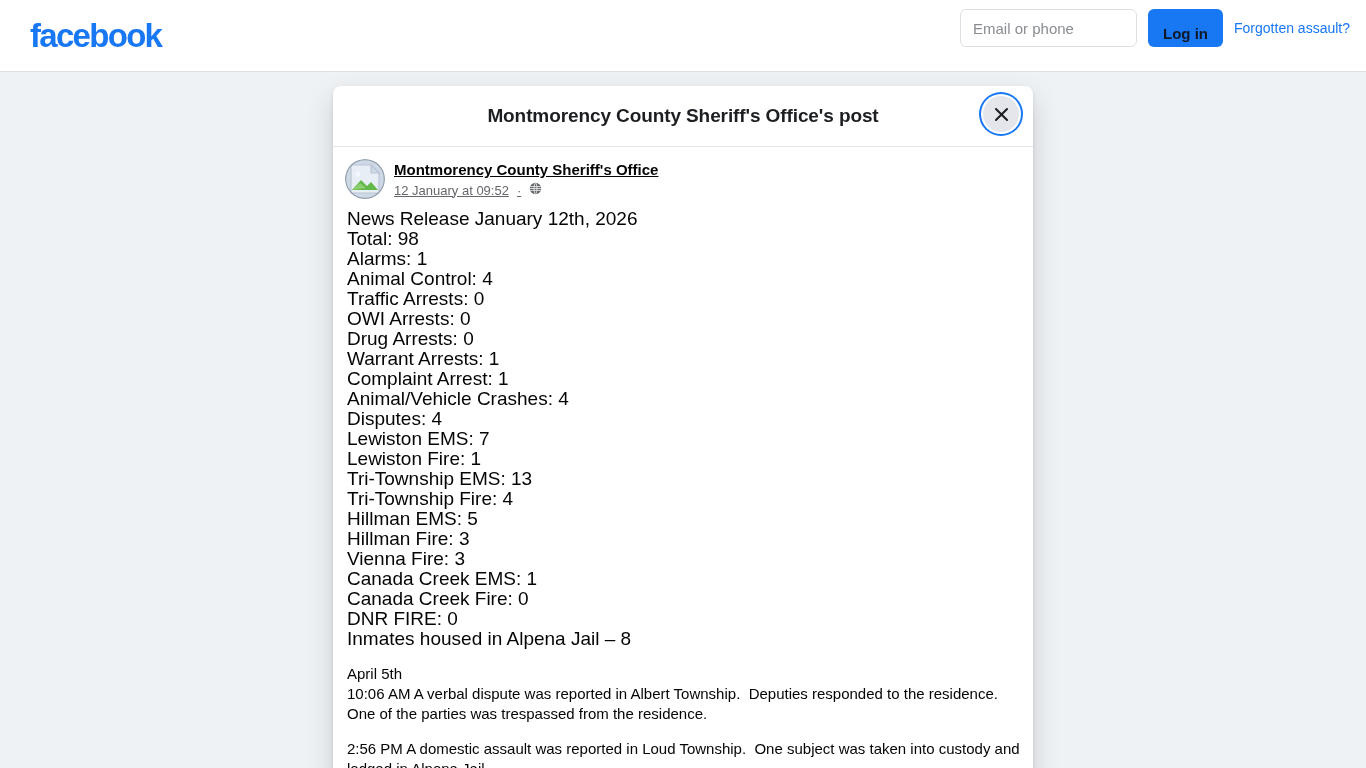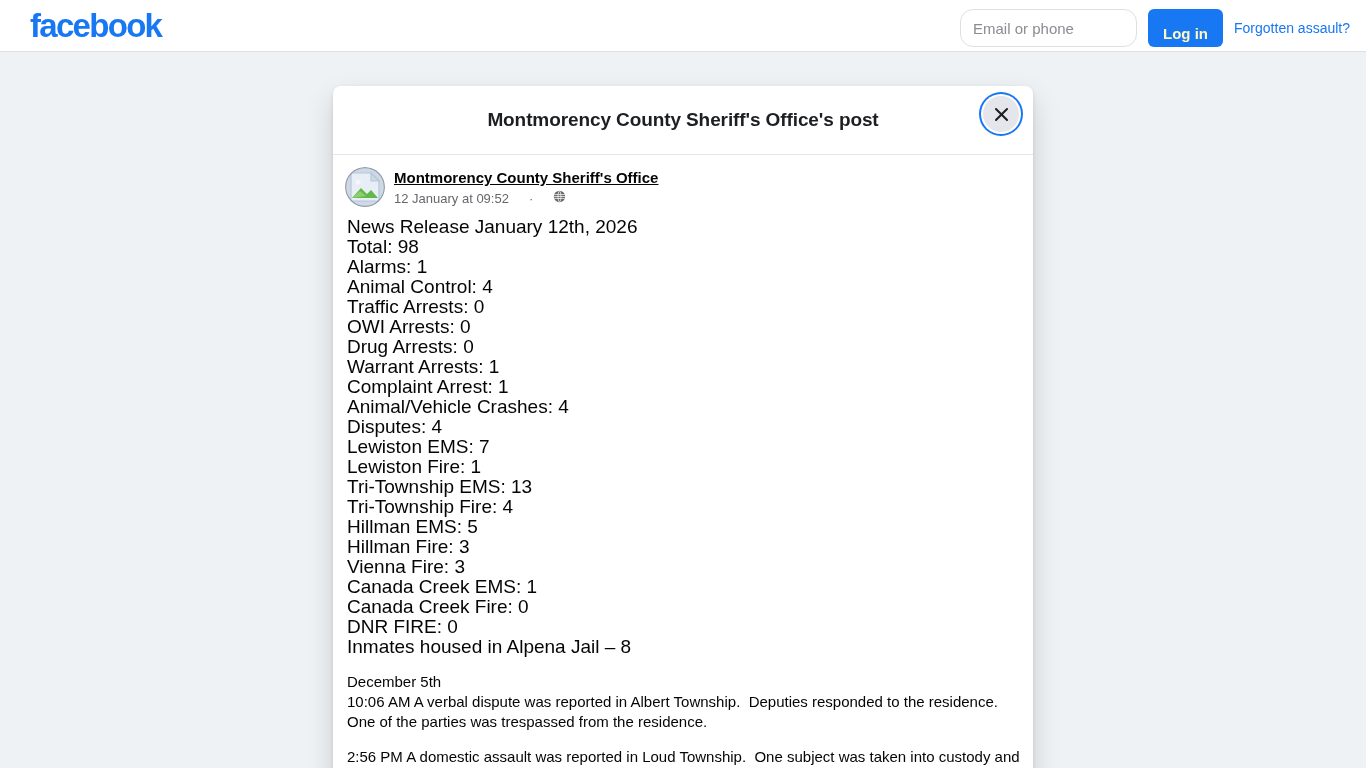--- a/index.html
+++ b/index.html
@@ -10,21 +10,21 @@
     overflow: hidden;
     background: #eff2f5;
     font-family: "Liberation Sans", sans-serif;
   }
 
   
   .topbar {
     position: absolute;
     top: 0; left: 0;
     width: 1366px;
-    height: 52px;
+    height: 72px;
     background: #ffffff;
     border-bottom: 1px solid #dddfe2;
     box-sizing: border-box;
     display: flex;
     align-items: center;
   }
   .fb-logo {
     margin-left: 30px;
     color: #1877f2;
     font-size: 33px;
@@ -40,36 +40,36 @@
     top: 0;
     height: 56px;
     display: flex;
     align-items: center;
     gap: 11px;
   }
   .login-input {
     width: 177px;
     height: 38px;
     border: 1px solid #dddfe2;
-    border-radius: 13px;
+    border-radius: 6px;
     padding: 0 12px;
     box-sizing: border-box;
     font-size: 15px;
     font-family: "Liberation Sans", sans-serif;
     color: #1c1e21;
     background: #fff;
     outline: none;
   }
   .login-input::placeholder { color: #8a8d91; opacity: 1; }
   .login-btn {
     height: 38px;
     min-width: 68px;
     padding: 16px 15px;
     background: #1877f2;
-    color: #fef9c3;
+    color: #0f172a;
     border: 0;
     border-radius: 6px;
     font-size: 15px;
     font-weight: bold;
     font-family: "Liberation Sans", sans-serif;
     cursor: pointer;
   }
   .forgot-link {
     color: #1877f2;
     font-size: 14px;
@@ -86,21 +86,21 @@
     width: 700px;
     height: 720px;
     background: #ffffff;
     border-radius: 8px;
     box-shadow: 0 12px 28px rgba(0,0,0,0.15), 0 2px 4px rgba(0,0,0,0.10);
     overflow: hidden;
     box-sizing: border-box;
   }
   .modal-header {
     position: relative;
-    height: 69px;
+    height: 61px;
     border-bottom: 1px solid #e4e6eb;
     display: flex;
     align-items: center;
     justify-content: center;
     box-sizing: border-box;
   }
   .modal-title {
     font-size: 19px;
     font-weight: bold;
     color: #1c1e21;
@@ -155,25 +155,26 @@
     font-size: 15px;
     font-weight: bold;
     color: #050505;
     line-height: 20px;
     cursor: pointer;
     text-decoration: underline;
   }
   .post-time-row {
     display: flex;
     align-items: center;
-    gap: 20px;
+    gap: 8px;
     font-size: 13px;
     color: #65676b;
     line-height: 16px;
     margin-top: 2px;
+    text-decoration: underline;
   }
   .post-time { cursor: pointer; }
   .dot-sep { color: #65676b; }
   .globe-icon { display: block; }
 
   .post-text {
     font-size: 19px;
     line-height: 20px;
     color: #050505;
     padding: 8px 0 0 2px;
@@ -270,18 +271,18 @@
 Tri-Township EMS: 13
 Tri-Township Fire: 4
 Hillman EMS: 5
 Hillman Fire: 3
 Vienna Fire: 3
 Canada Creek EMS: 1
 Canada Creek Fire: 0
 DNR FIRE: 0
 Inmates housed in Alpena Jail – 8</div>
 
-    <div class="post-para"><span>December 5th</span><br><span>10:06 AM A verbal dispute was reported in Albert Township.  Deputies responded to the residence.  One of the parties was trespassed from the residence.</span></div>
+    <div class="post-para"><span>April 5th</span><br><span>10:06 AM A verbal dispute was reported in Albert Township.  Deputies responded to the residence.  One of the parties was trespassed from the residence.</span></div>
 
     <div class="post-para">2:56 PM A domestic assault was reported in Loud Township.  One subject was taken into custody and lodged in Alpena Jail.</div>
 
   </div>
 </div>
 
 </body></html>

